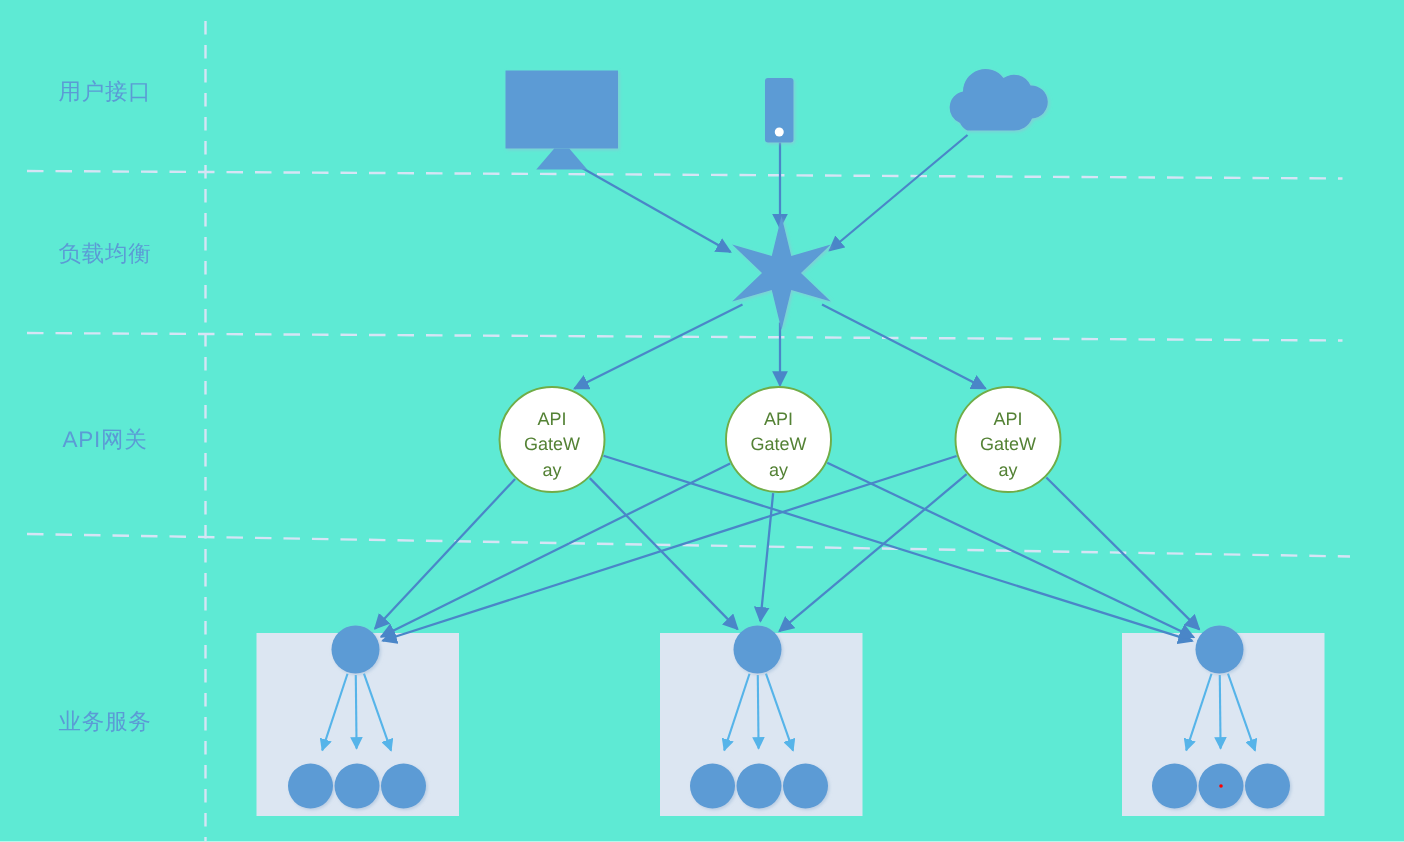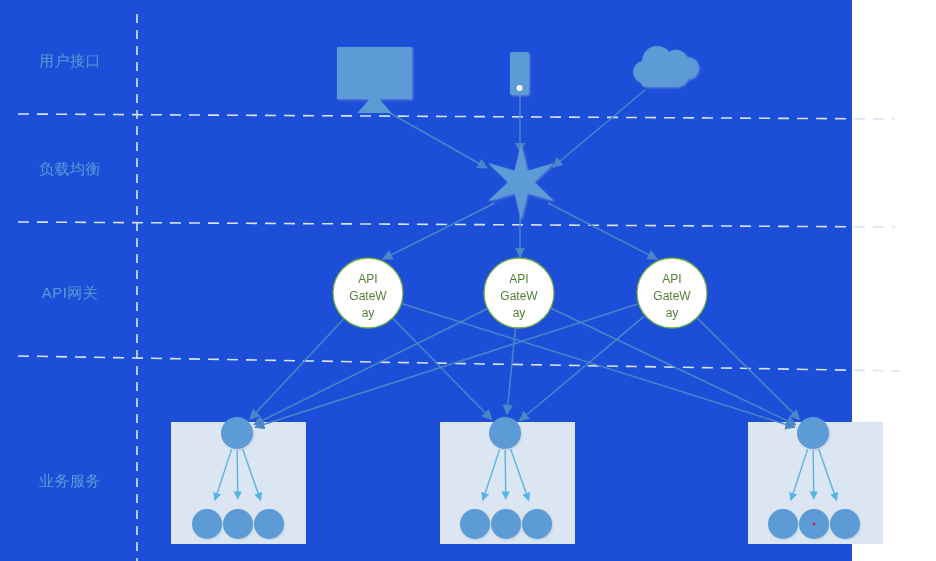--- a/index.html
+++ b/index.html
@@ -8,23 +8,23 @@
     background: #ffffff;
   }
   body {
     width: 936px;
     height: 561px;
     font-family: "Liberation Sans", sans-serif;
     overflow: hidden;
   }
   #diagram-root {
     position: relative;
-    width: 852px;
+    width: 936px;
     height: 561px;
-    background: #1d4ed8;
+    background: #5eead4;
   }
   svg#arch-svg {
     position: absolute;
     left: 0;
     top: 0;
     width: 936px;
     height: 561px;
     display: block;
   }
   .tier-label {

